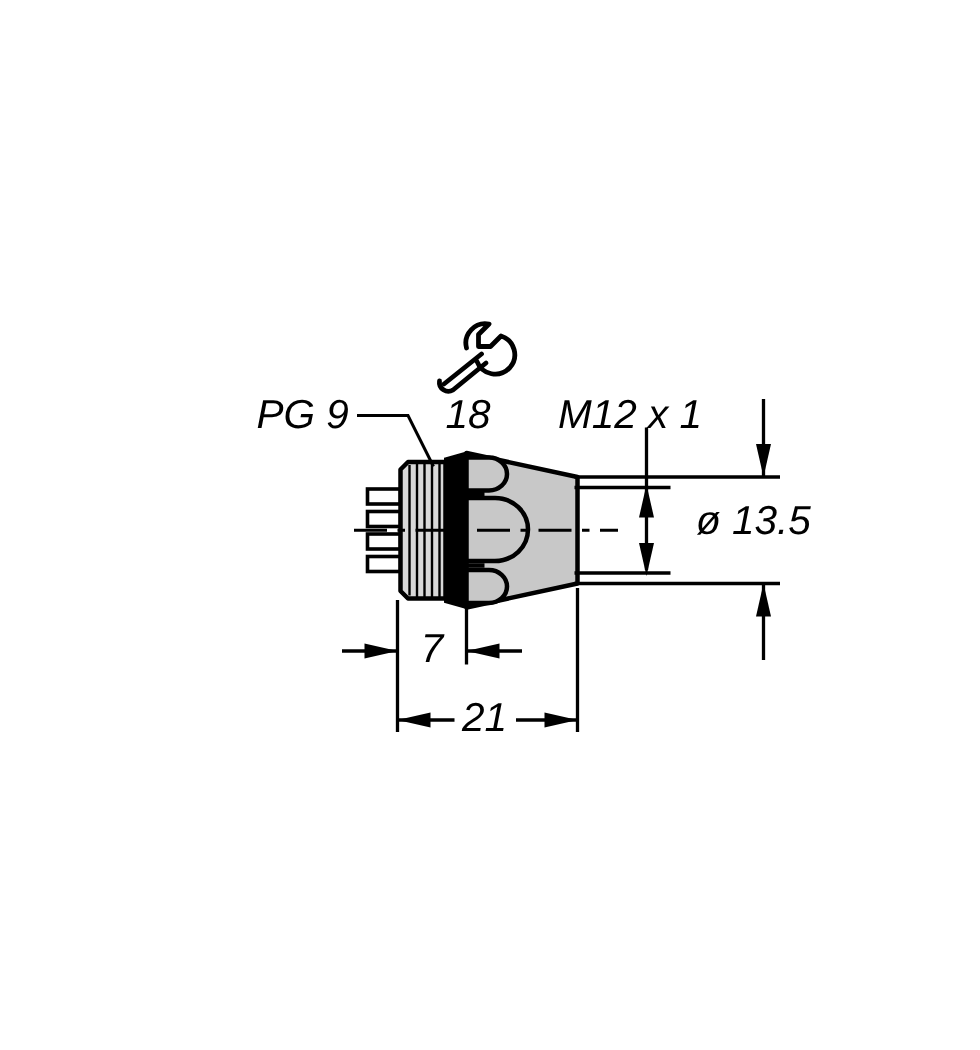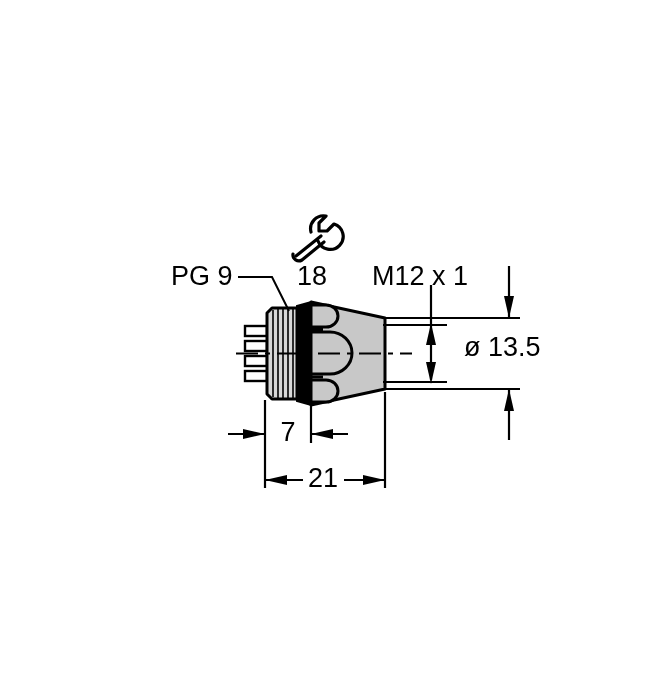--- a/index.html
+++ b/index.html
@@ -11,20 +11,21 @@
     width: 653px;
     height: 700px;
     font-family: "Liberation Sans", sans-serif;
     overflow: hidden;
   }
   #drawing-root {
     position: relative;
     width: 516px;
     height: 700px;
     background: #c4b5fd;
+    font-style: italic;
   }
   svg#tech-drawing {
     display: block;
     width: 653px;
     height: 700px;
   }
   .dim-text {
     font-family: "Liberation Sans", sans-serif;
     font-size: 27px;
     fill: #000000;

